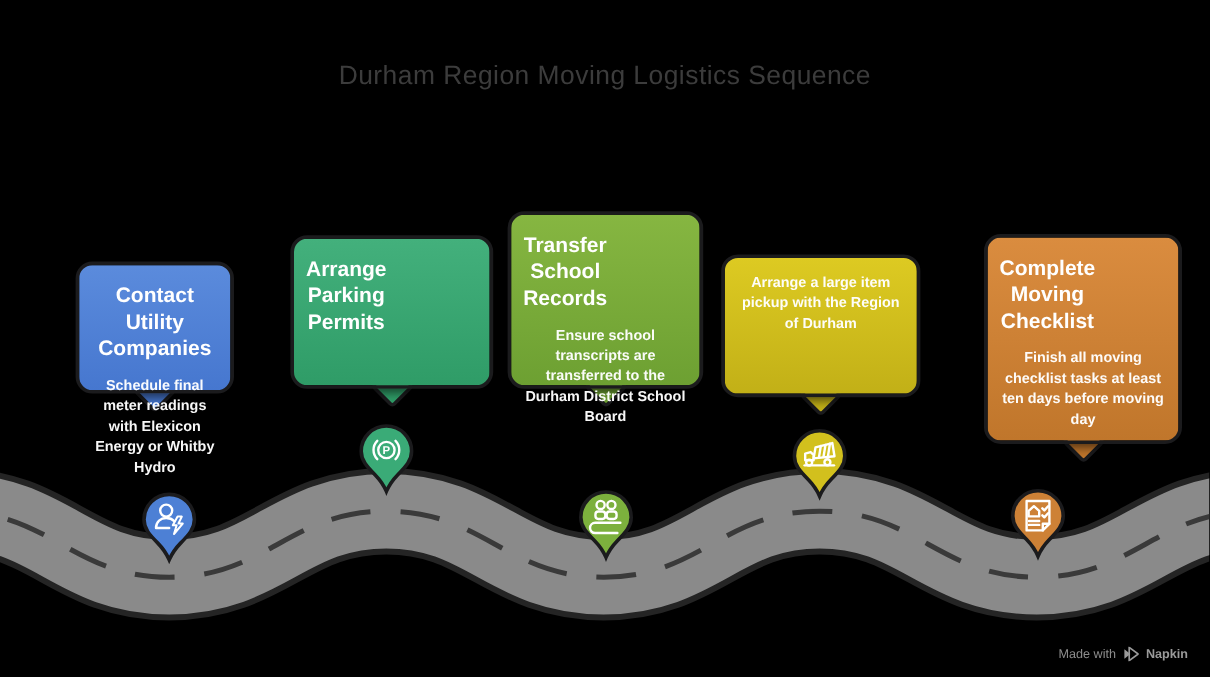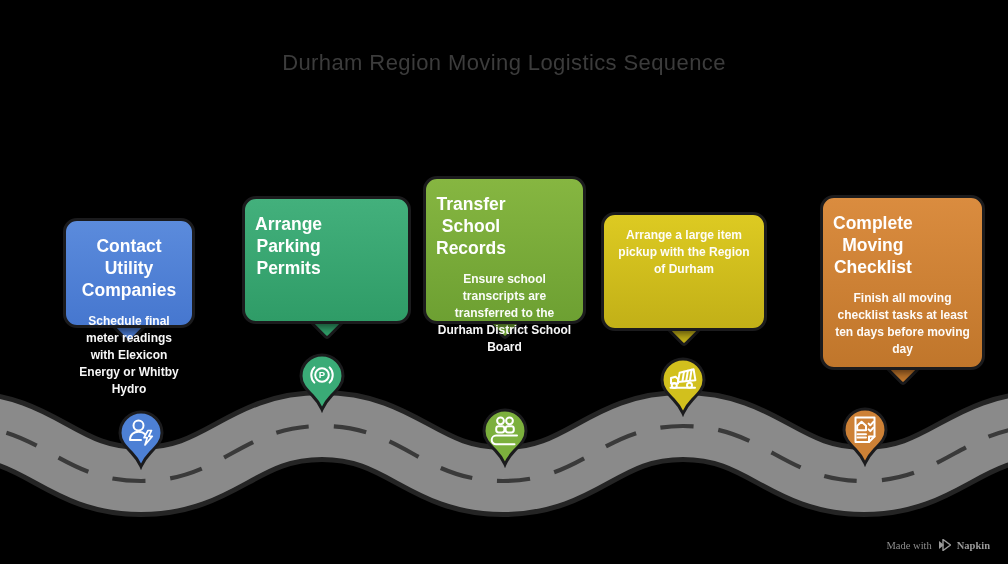--- a/index.html
+++ b/index.html
@@ -52,22 +52,22 @@
   .road-svg{position:absolute;left:0;top:0;}
   .pin{position:absolute;width:48px;height:64px;}
   .p1{left:117px;top:409px;}
   .p2{left:298px;top:352px;}
   .p3{left:481px;top:407px;}
   .p4{left:659px;top:356px;}
   .p5{left:841px;top:406px;}
   .pin-icon{stroke:#fff;stroke-width:2;fill:none;stroke-linecap:round;stroke-linejoin:round;}
   
   .footer{
-    position:absolute;right:18px;bottom:13px;display:flex;align-items:center;gap:6px;
-    font-size:10.5px;color:#8d8d8d;font-family:Liberation Serif, serif;
+    position:absolute;right:18px;bottom:13px;display:flex;align-items:flex-start;gap:6px;
+    font-size:10.5px;color:#8d8d8d;
   }
   .brand{font-weight:bold;color:#9a9a9a;}
 </style>
 </head>
 <body>
 
 <div id="canvas">
 
   <div class="main-title">Durham Region Moving Logistics Sequence</div>
 

